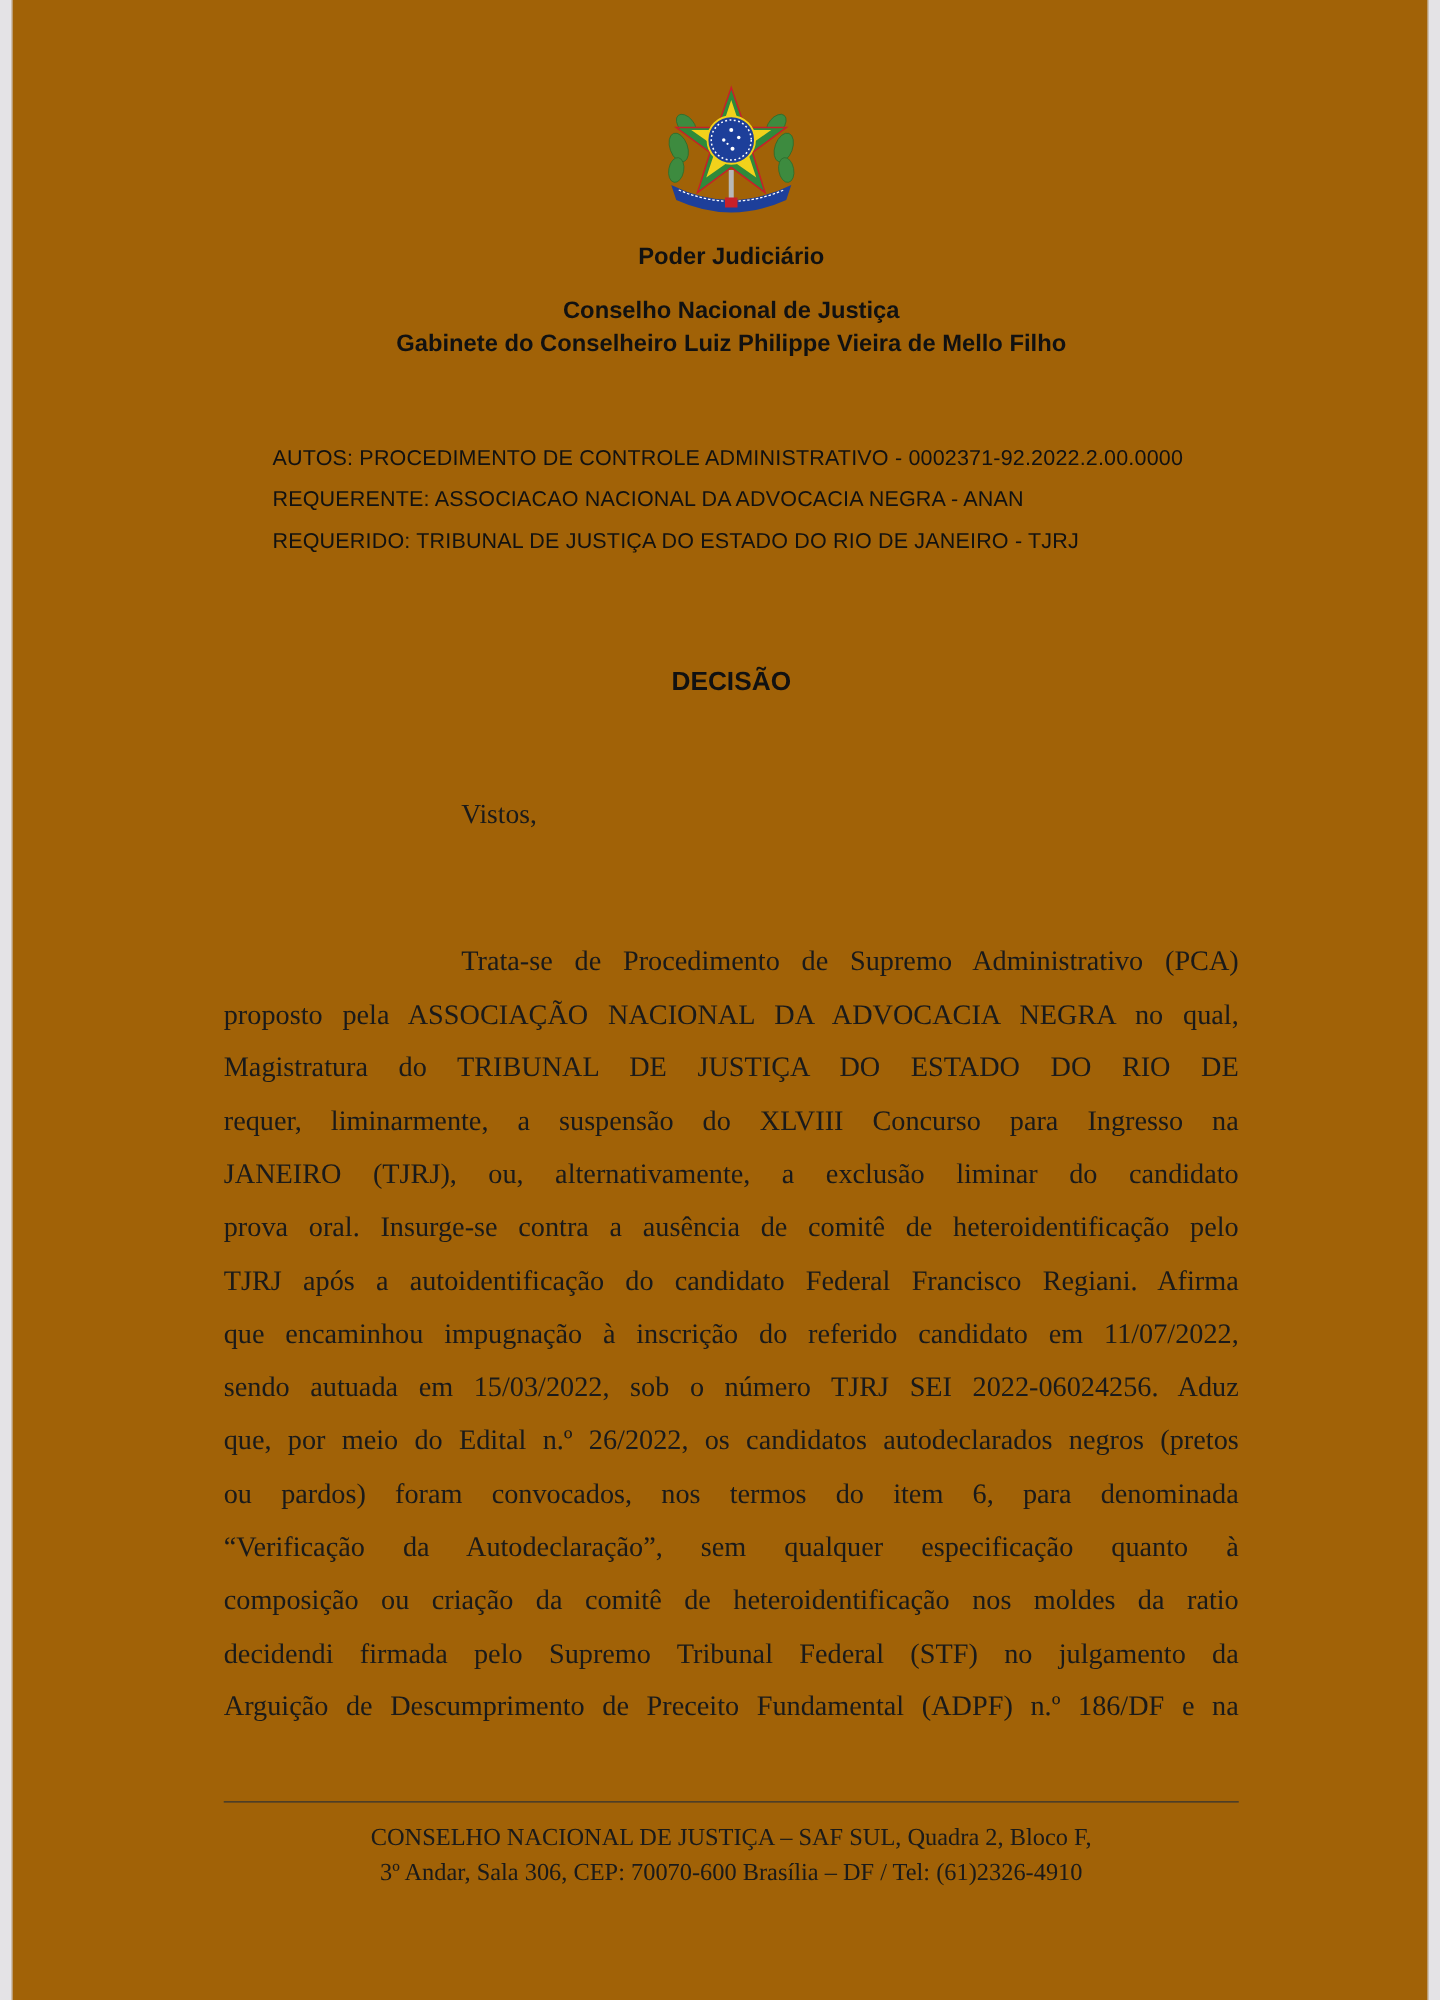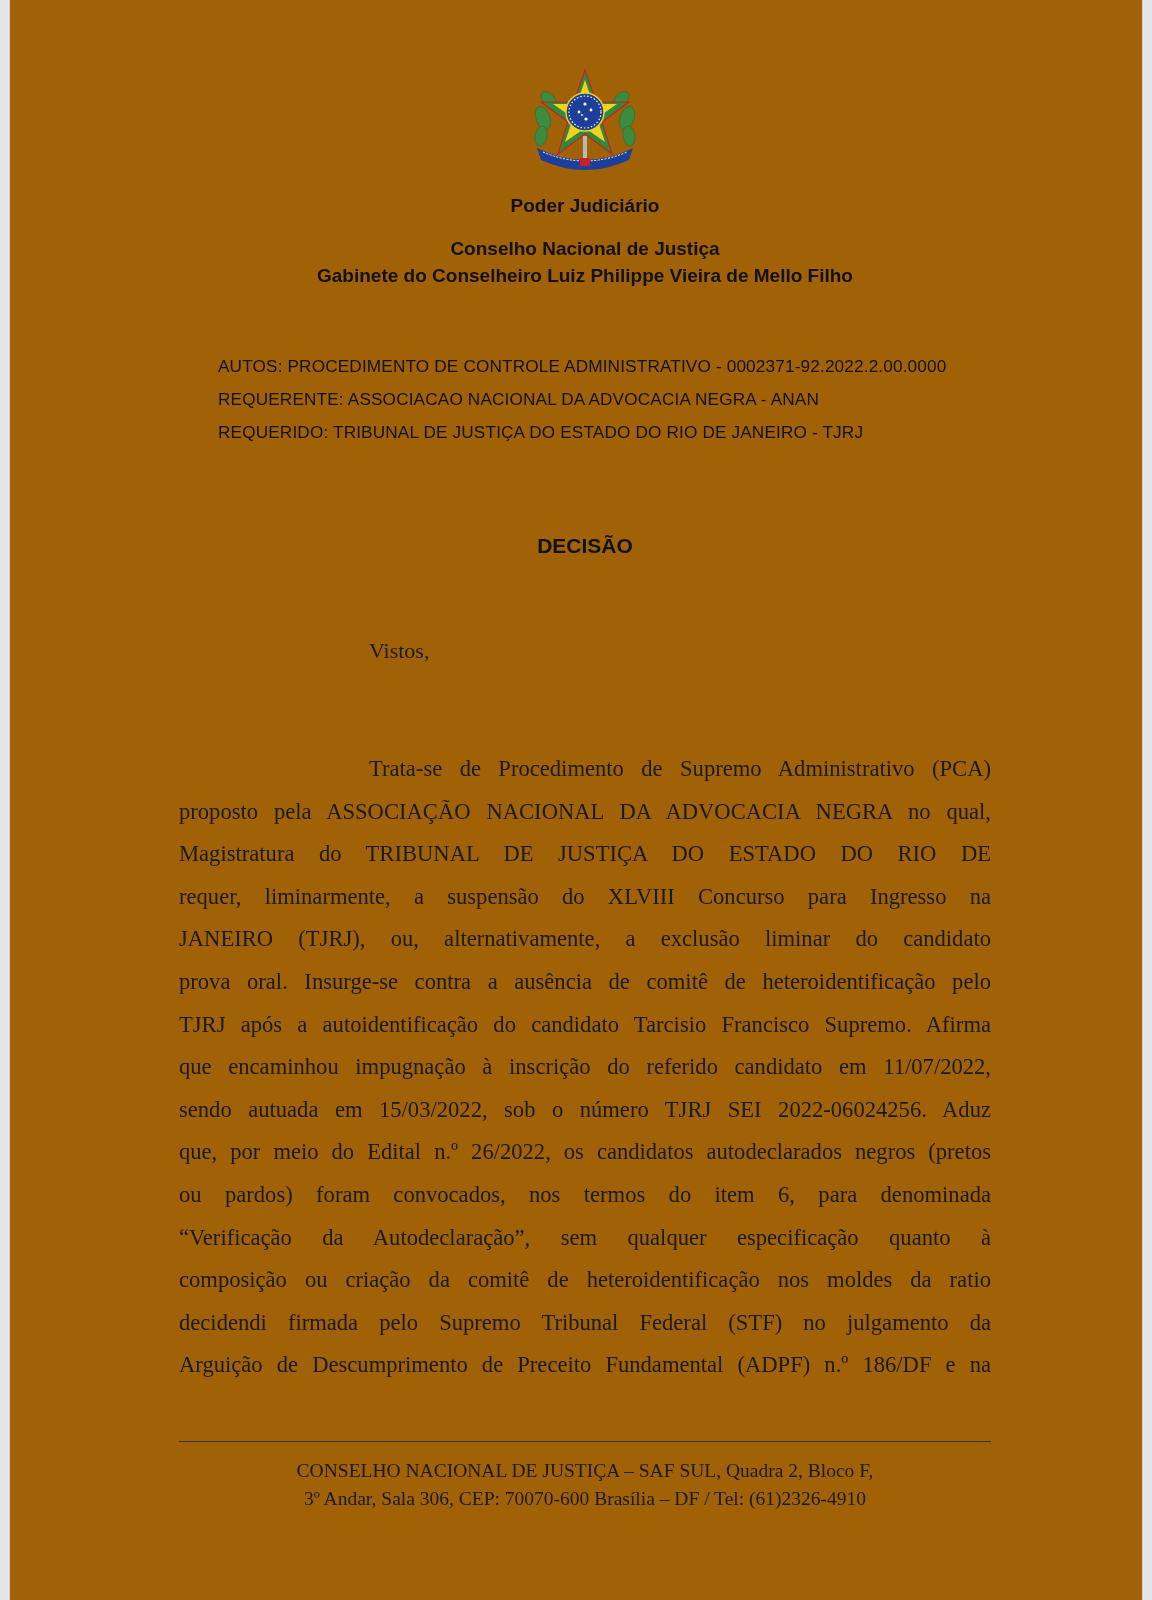--- a/index.html
+++ b/index.html
@@ -94,21 +94,21 @@
 
   <div class="vistos serif">Vistos,</div>
 
   <div class="body-text serif">
     <span class="line first">Trata-se de Procedimento de Supremo Administrativo (PCA)</span>
     <span class="line">proposto pela ASSOCIAÇÃO NACIONAL DA ADVOCACIA NEGRA no qual,</span>
     <span class="line">Magistratura do TRIBUNAL DE JUSTIÇA DO ESTADO DO RIO DE</span>
     <span class="line">requer, liminarmente, a suspensão do XLVIII Concurso para Ingresso na</span>
     <span class="line">JANEIRO (TJRJ), ou, alternativamente, a exclusão liminar do candidato</span>
     <span class="line">prova oral. Insurge-se contra a ausência de comitê de heteroidentificação pelo</span>
-    <span class="line">TJRJ após a autoidentificação do candidato Tarcisio Francisco Supremo. Afirma</span>
+    <span class="line">TJRJ após a autoidentificação do candidato Federal Francisco Regiani. Afirma</span>
     <span class="line">que encaminhou impugnação à inscrição do referido candidato em 11/07/2022,</span>
     <span class="line">sendo autuada em 15/03/2022, sob o número TJRJ SEI 2022-06024256. Aduz</span>
     <span class="line">que, por meio do Edital n.º 26/2022, os candidatos autodeclarados negros (pretos</span>
     <span class="line">ou pardos) foram convocados, nos termos do item 6, para denominada</span>
     <span class="line">“Verificação da Autodeclaração”, sem qualquer especificação quanto à</span>
     <span class="line">composição ou criação da comitê de heteroidentificação nos moldes da ratio</span>
     <span class="line">decidendi firmada pelo Supremo Tribunal Federal (STF) no julgamento da</span>
     <span class="line">Arguição de Descumprimento de Preceito Fundamental (ADPF) n.º 186/DF e na</span>
   </div>
 

